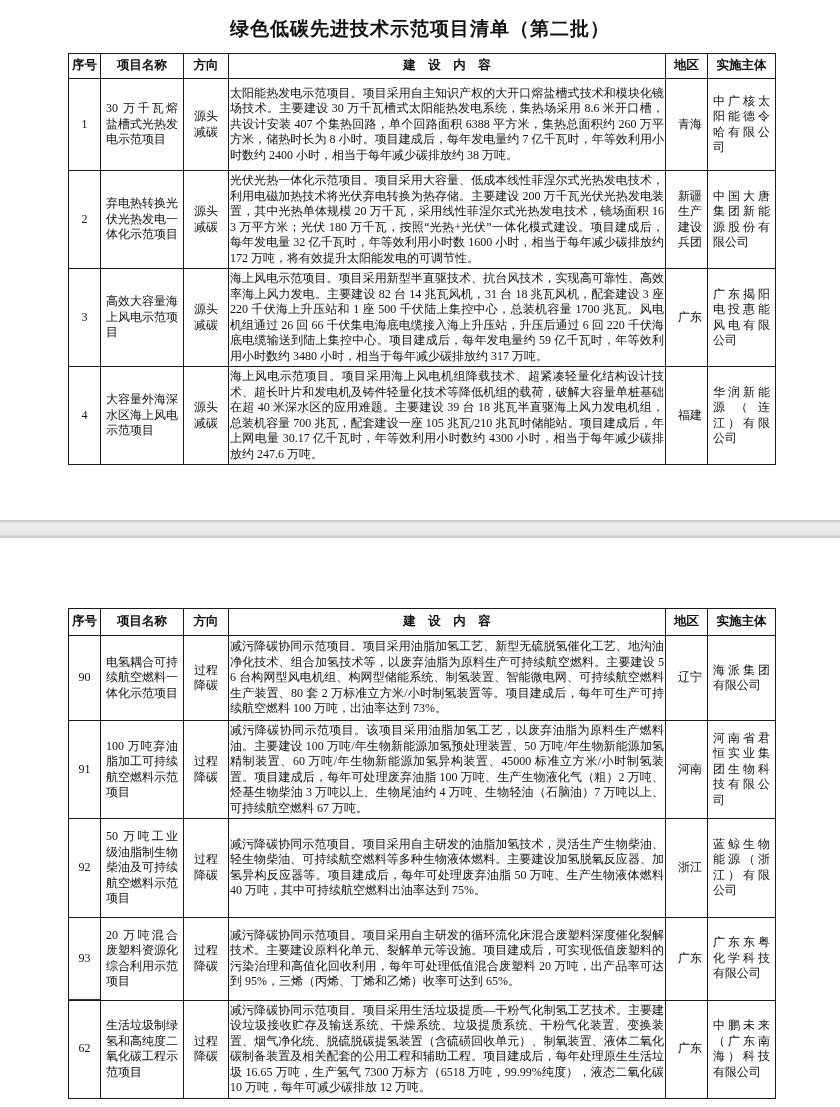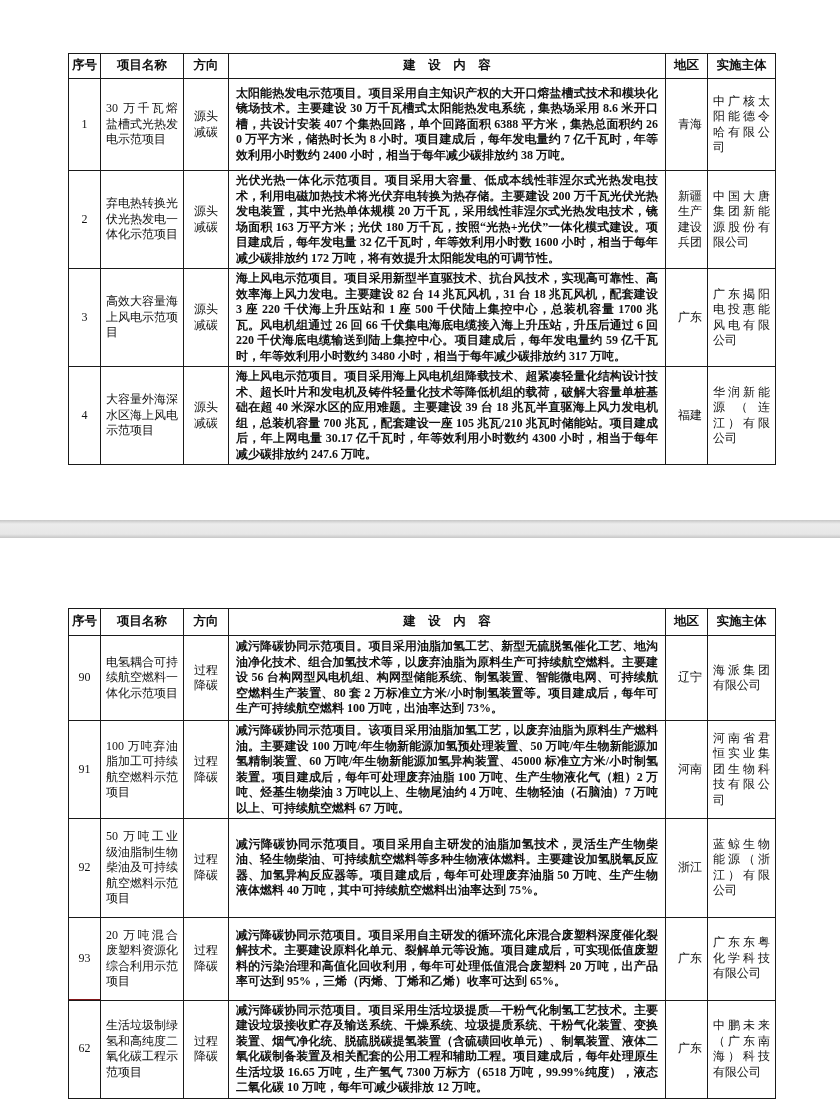--- a/index.html
+++ b/index.html
@@ -32,21 +32,21 @@
   table.doc td,table.doc th{
     border:1px solid #1a1a1a;
     vertical-align:middle;
     overflow:hidden;
     word-break:break-all;
   }
   th.h{font-weight:bold;text-align:center;padding:3px 1px;font-size:12.5px;}
   td.no{text-align:center;padding:2px 1px;}
   td.name{text-align:justify;text-justify:inter-character;padding:10px 5px;}
   td.dir{text-align:center;padding:2px 6px;}
-  td.content{text-align:justify;text-justify:inter-character;padding:2px 7px;font-weight:bold;}
+  td.content{text-align:justify;text-justify:inter-character;padding:2px 1px;}
   td.region{text-align:right;padding:2px 5px;}
   td.entity{text-align:justify;text-justify:inter-character;padding:2px 5px;}
   .anchor{position:relative;}
   .redbox{
     position:absolute;
     left:-38px;top:-16px;
     width:803px;height:calc(100% + 19px);
     border:4px solid #821417;
     box-sizing:border-box;
     pointer-events:none;
@@ -56,20 +56,21 @@
   .col-name{width:83px;}
   .col-dir{width:45px;}
   .col-content{width:437px;}
   .col-region{width:42px;}
   .col-entity{width:68px;}
 </style>
 </head>
 <body>
 
 <div class="page" id="page1">
+  <div class="doc-title">绿色低碳先进技术示范项目清单（第二批）</div>
 
   <table class="doc" id="table1">
     <colgroup>
       <col class="col-no">
         <col class="col-name">
         <col class="col-dir">
       <col class="col-content">
         <col class="col-region">
         <col class="col-entity">
     </colgroup>

